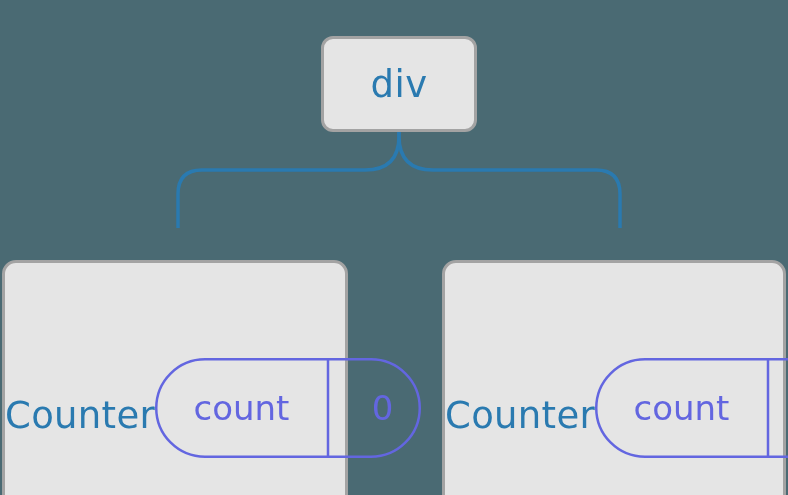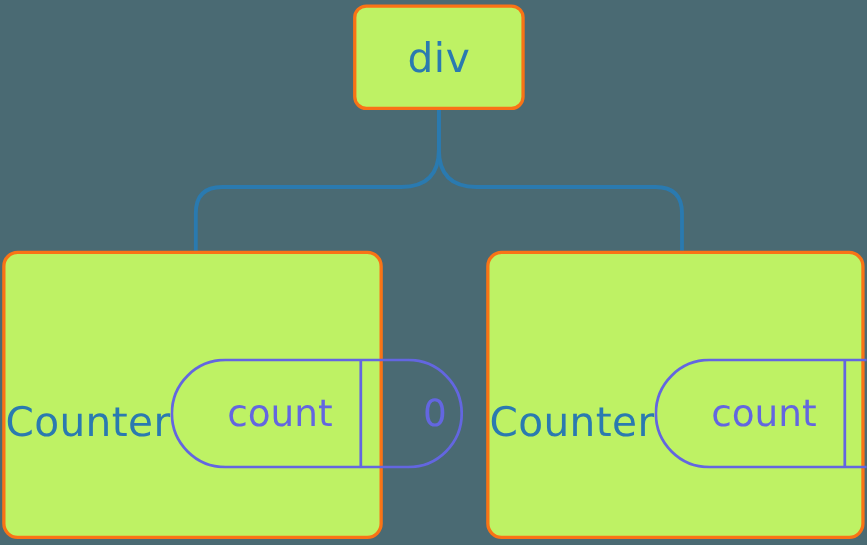--- a/index.html
+++ b/index.html
@@ -22,23 +22,24 @@
     left: 0;
     top: 0;
     width: 788px;
     height: 495px;
     pointer-events: none;
   }
 
   
   .node {
     position: absolute;
-    background: #bef264;
-    border: 3px solid #f97316;
+    background: #e5e5e5;
+    border: 3px solid #a3a3a3;
     box-sizing: border-box;
+    margin-top: 32px;
   }
   .node-root {
     left: 321px;
     top: 4px;
     width: 156px;
     height: 96px;
     border-radius: 12px;
     display: flex;
     align-items: center;
     justify-content: center;
@@ -77,21 +78,21 @@
     height: 100px;
     position: relative;
   }
   .pill-svg {
     position: absolute;
     left: 0;
     top: 0;
   }
   .pill-row {
     position: absolute;
-    left: 13px;
+    left: 0;
     top: 0;
     width: 266px;
     height: 100px;
     display: flex;
     align-items: center;
     gap: 16px;
   }
   .pill-key {
     width: 173px;
     text-align: center;

